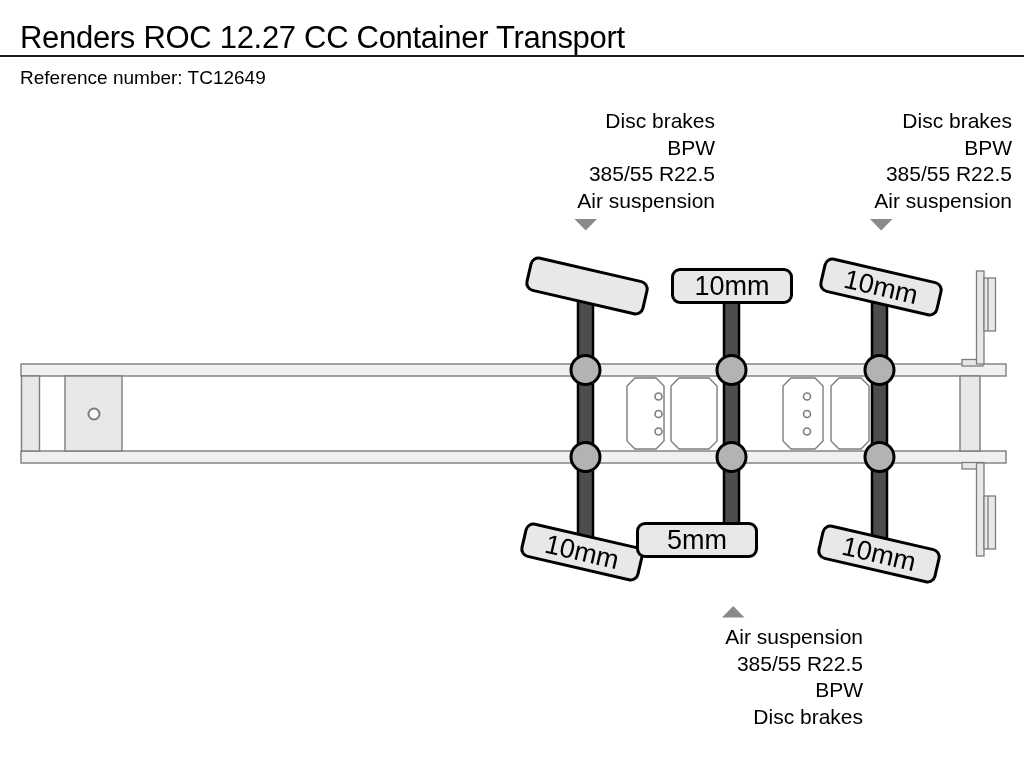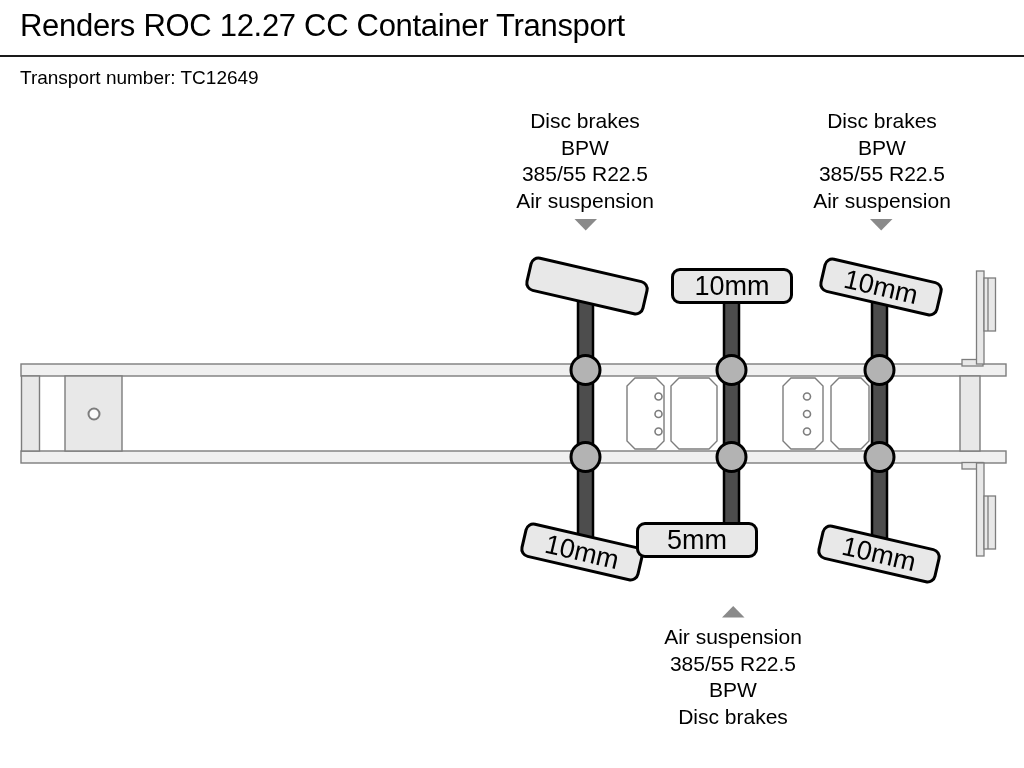--- a/index.html
+++ b/index.html
@@ -2,43 +2,43 @@
 <html><head>
 <meta charset="utf-8">
 <style>
   html,body{margin:0;padding:0;}
   body{
     width:1024px;height:768px;background:#ffffff;position:relative;overflow:hidden;
     font-family:"Liberation Sans","DejaVu Sans",sans-serif;color:#000;
   }
   
   .title{
-    position:absolute;left:20px;top:8px;font-size:31px;line-height:36px;
+    position:absolute;left:20px;top:20px;font-size:31px;line-height:36px;
     font-weight:400;letter-spacing:-0.3px;white-space:nowrap;
   }
   .rule{position:absolute;left:0;top:55px;width:1024px;height:2px;background:#1a1a1a;}
   .ref{position:absolute;left:20px;top:66px;font-size:19px;line-height:24px;white-space:nowrap;}
   
-  .ann{position:absolute;width:260px;text-align:center;font-size:21px;line-height:26.5px;}
+  .ann{position:absolute;width:260px;text-align:right;font-size:21px;line-height:26.5px;}
   .ann div{white-space:nowrap;}
   
   svg.chassis{position:absolute;left:0;top:0;}
   
   .tread-box{
     position:absolute;width:116px;height:30px;border:3px solid #000;border-radius:9px;
     background:#e8e8e8;font-size:27px;line-height:30px;text-align:center;white-space:nowrap;
   }
   .rot{transform:rotate(13deg);}
 </style>
 </head>
 <body>
 
 <div class="title">Renders ROC 12.27 CC Container Transport</div>
 <div class="rule"></div>
-<div class="ref">Transport number: TC12649</div>
+<div class="ref">Reference number: TC12649</div>
 
 <div class="ann" style="left:455px;top:108px;">
   <div>Disc brakes</div>
   <div>BPW</div>
   <div>385/55 R22.5</div>
   <div>Air suspension</div>
 </div>
 <div class="ann" style="left:752px;top:108px;">
   <div>Disc brakes</div>
   <div>BPW</div>

